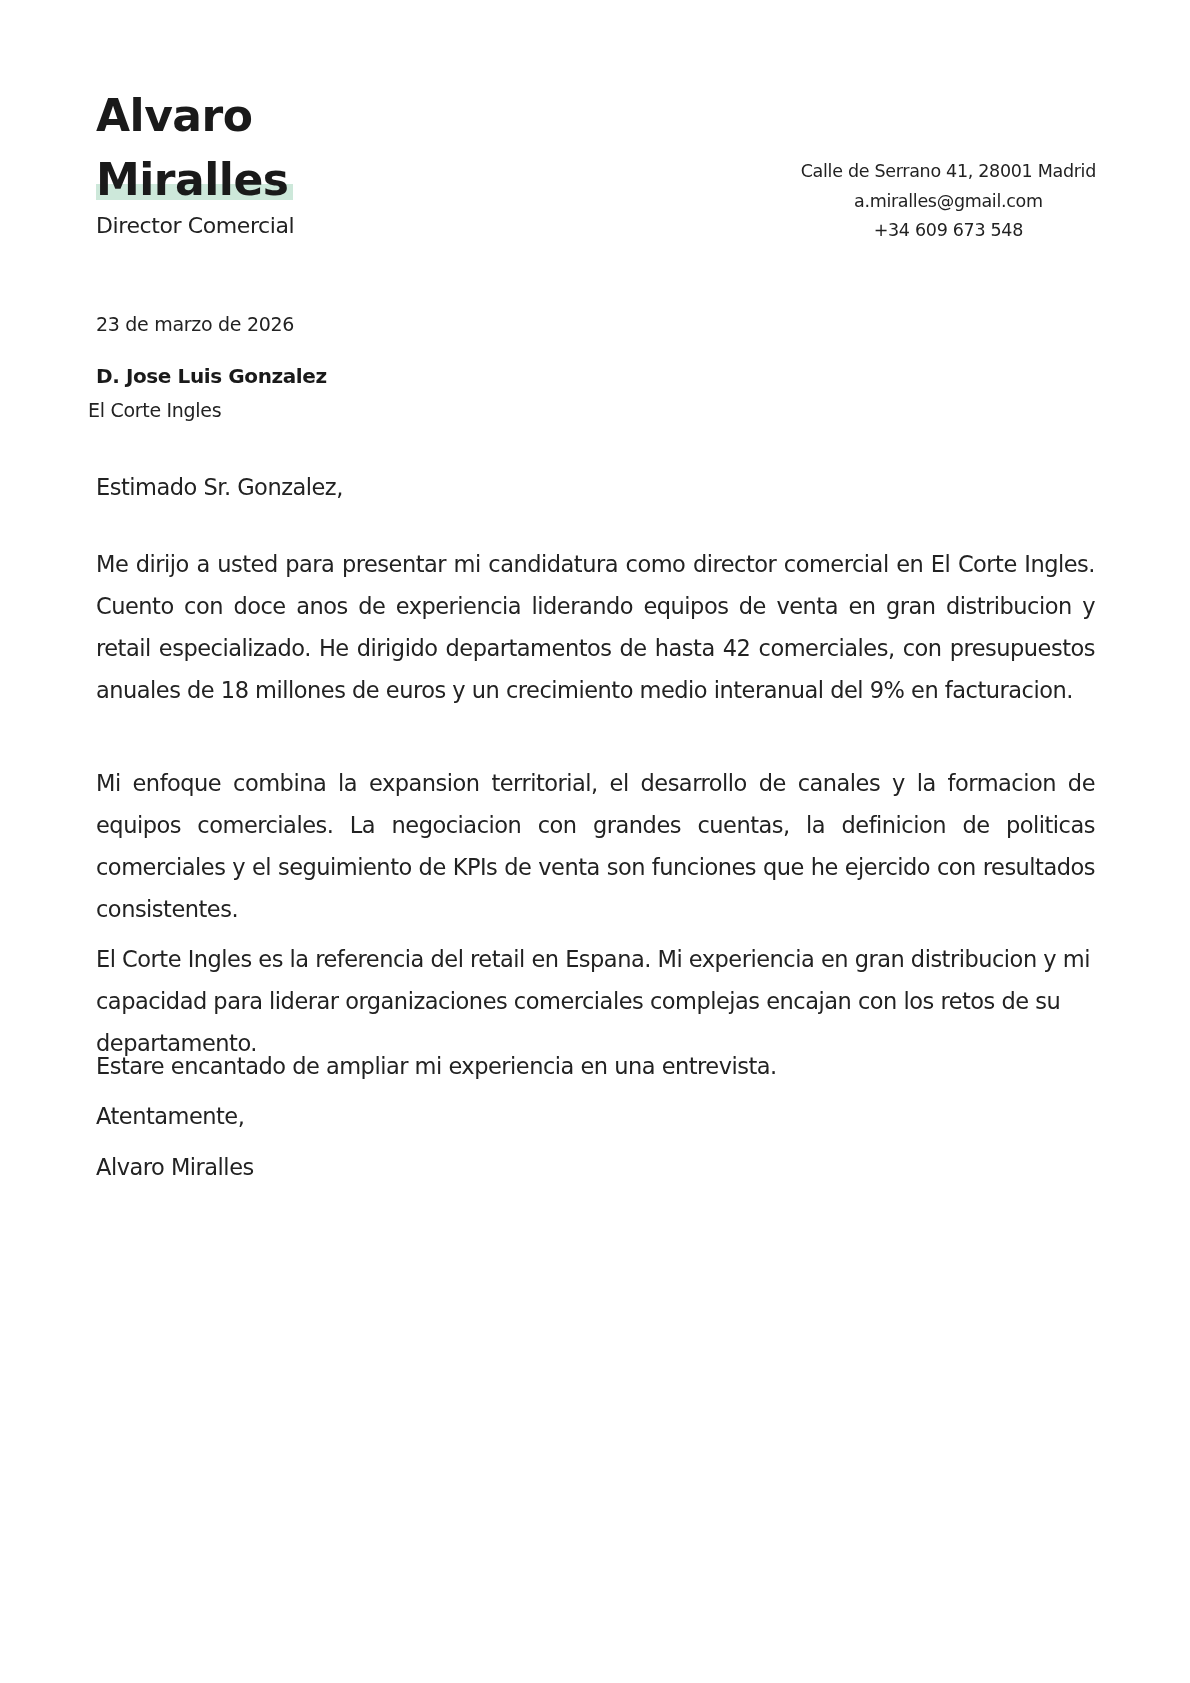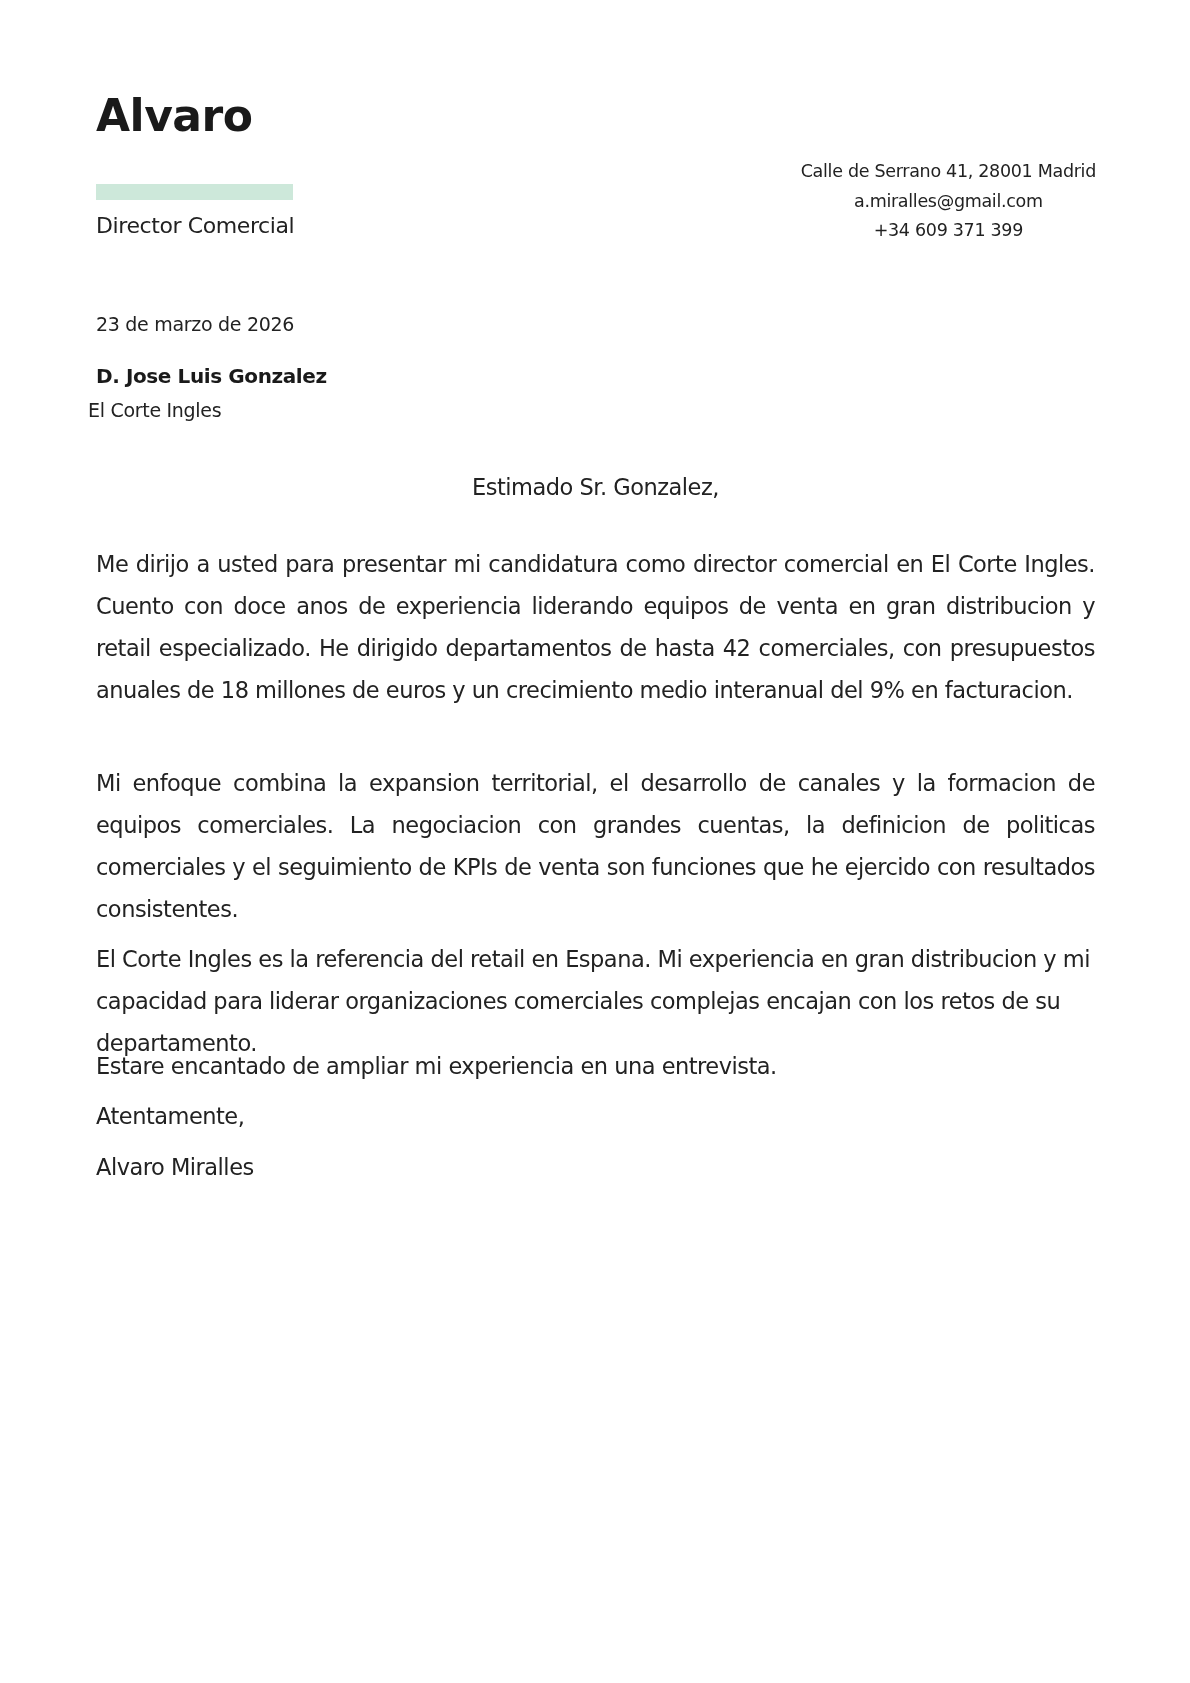--- a/index.html
+++ b/index.html
@@ -43,44 +43,47 @@
   }
   .recipient-company {
     position: absolute; left: 88px; top: 397px;
     font-size: 19px; line-height: 26px; color: #222; letter-spacing: -0.3px;
   }
 
   .body-text {
     position: absolute; left: 96px; width: 999px;
     font-size: 22.5px; line-height: 42px; color: #222; letter-spacing: -0.5px;
   }
-  .salutation { top: 466px; text-align: center; }
+  .salutation { top: 466px; }
   .para { text-align: justify; margin-top: 28px; }
   .p1 { top: 515px; }
   .p2 { top: 734px; }
   .p3 { top: 910px; text-align: left; }
   .p4 { top: 1045px; }
   .closing { top: 1095px; }
   .signature { top: 1146px; }
 </style>
 </head>
 <body>
 
 <div class="page">
 
   <div class="name-block">
     <span class="name-line name-first">Alvaro</span>
+    <div class="name-last-wrap">
+      <span class="name-line name-last">Miralles</span>
+    </div>
   </div>
   <div class="highlight" style="left:96px; top:184px; position:absolute;"></div>
   <div class="job-title">Director Comercial</div>
 
   <div class="contact">
     <div>Calle de Serrano 41, 28001 Madrid</div>
     <div>a.miralles@gmail.com</div>
-    <div>+34 609 371 399</div>
+    <div>+34 609 673 548</div>
   </div>
 
   <div class="date">23 de marzo de 2026</div>
   <div class="recipient-name">D. Jose Luis Gonzalez</div>
   <div class="recipient-company">El Corte Ingles</div>
 
   <div class="body-text salutation">Estimado Sr. Gonzalez,</div>
   <div class="body-text para p1">Me dirijo a usted para presentar mi candidatura como director comercial en El Corte Ingles. Cuento con doce anos de experiencia liderando equipos de venta en gran distribucion y retail especializado. He dirigido departamentos de hasta 42 comerciales, con presupuestos anuales de 18 millones de euros y un crecimiento medio interanual del 9% en facturacion.</div>
   <div class="body-text para p2">Mi enfoque combina la expansion territorial, el desarrollo de canales y la formacion de equipos comerciales. La negociacion con grandes cuentas, la definicion de politicas comerciales y el seguimiento de KPIs de venta son funciones que he ejercido con resultados consistentes.</div>
   <div class="body-text para p3">El Corte Ingles es la referencia del retail en Espana. Mi experiencia en gran distribucion y mi capacidad para liderar organizaciones comerciales complejas encajan con los retos de su departamento.</div>

